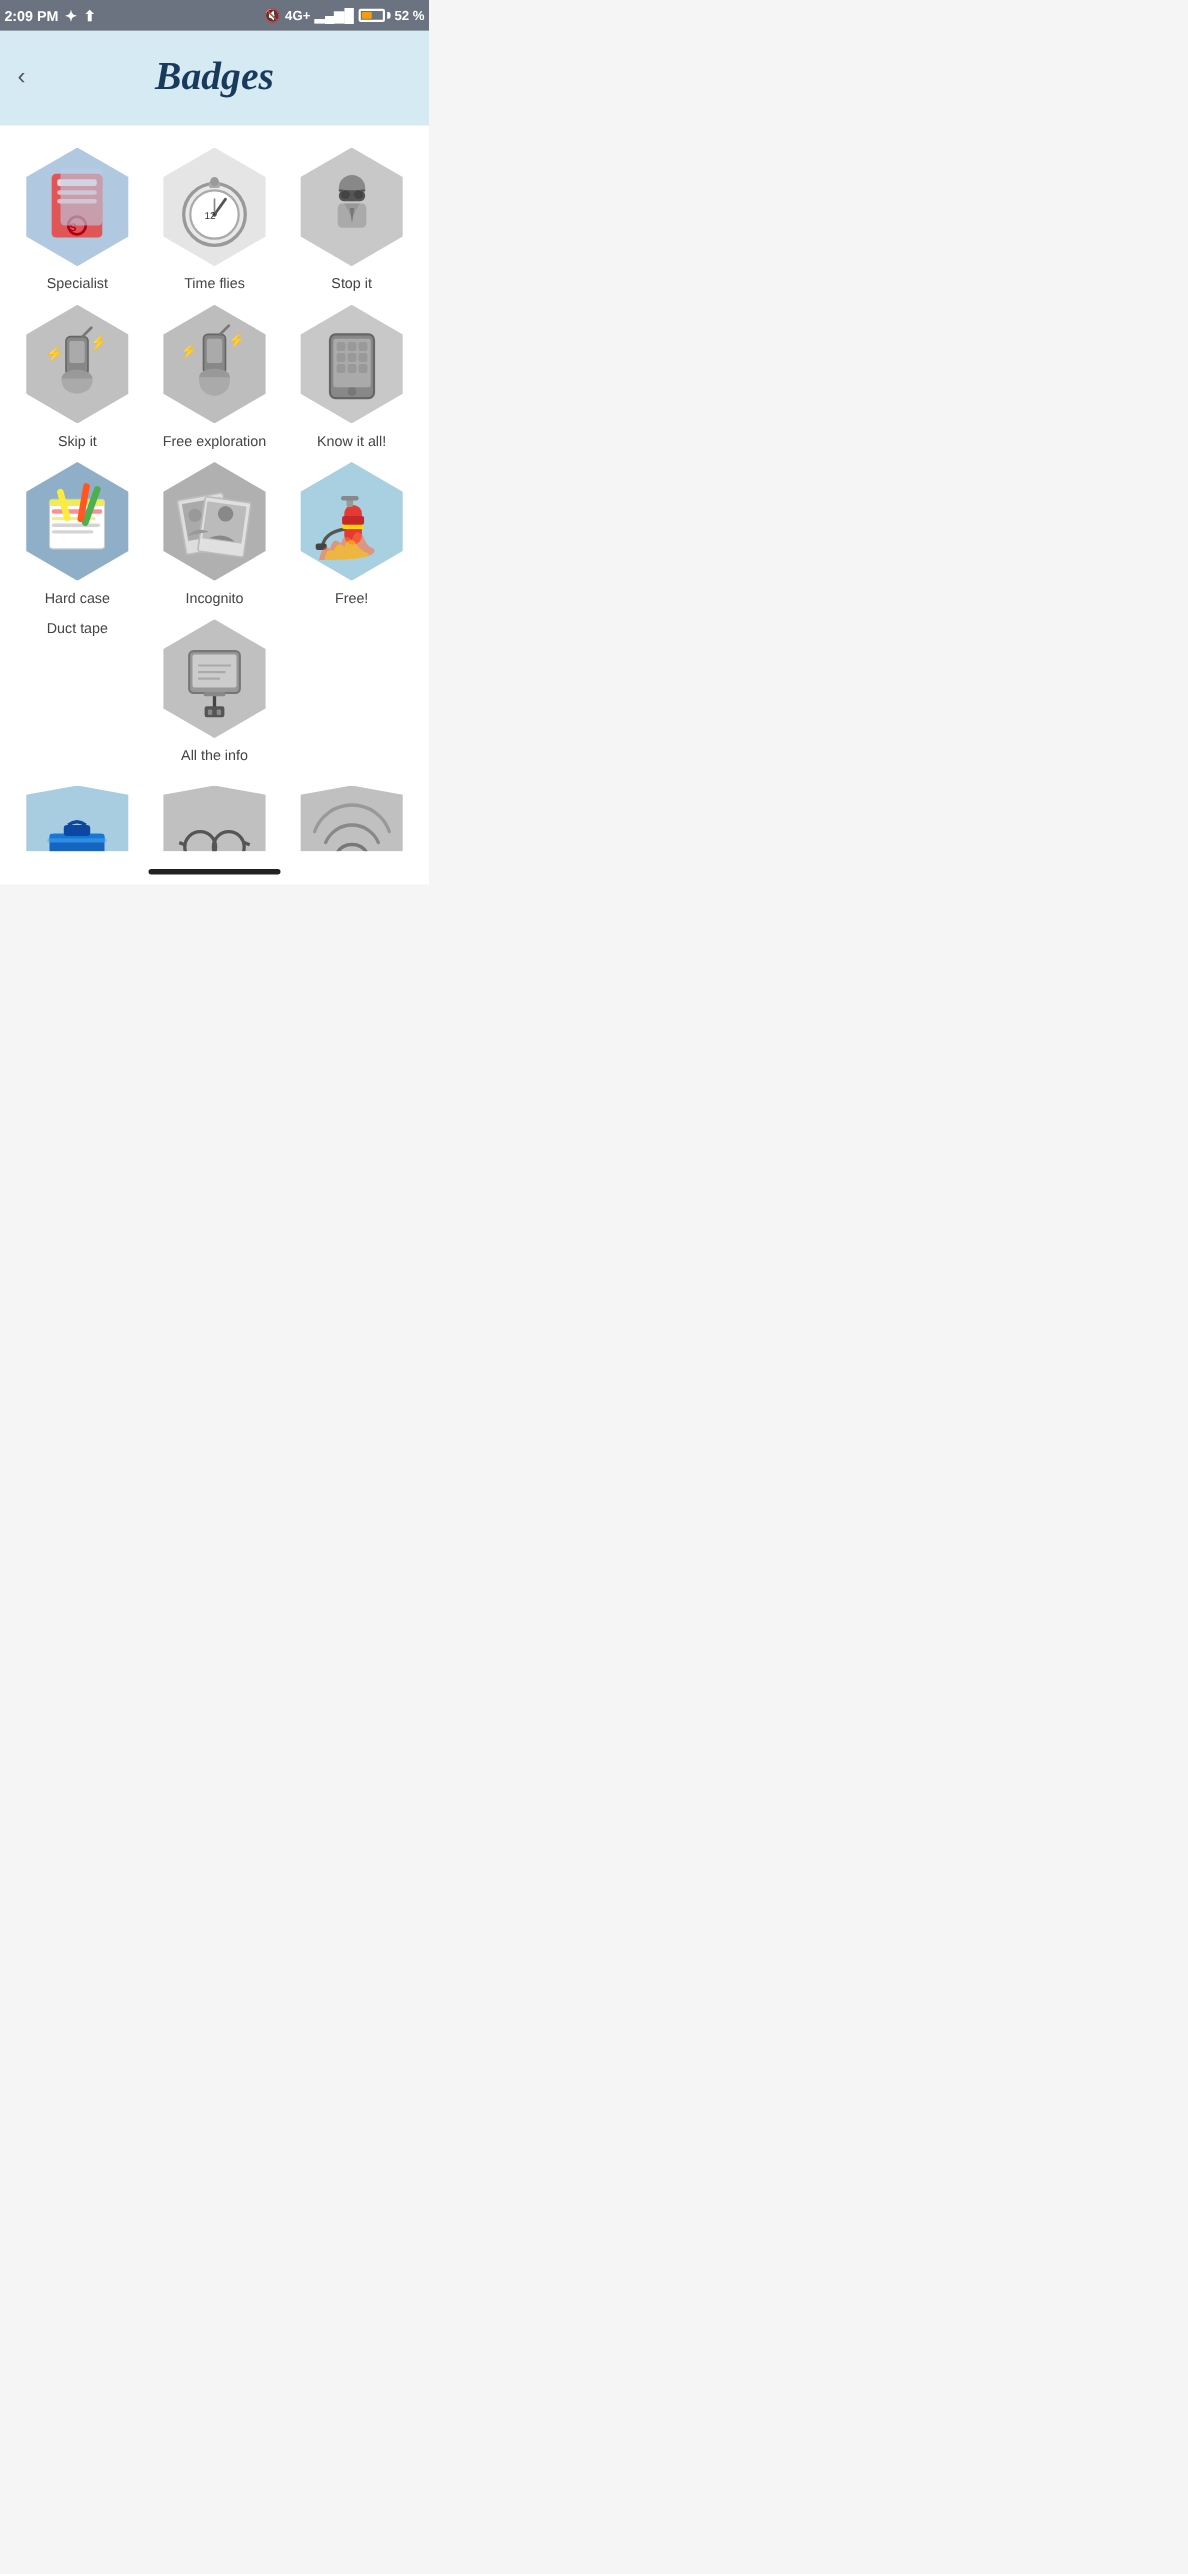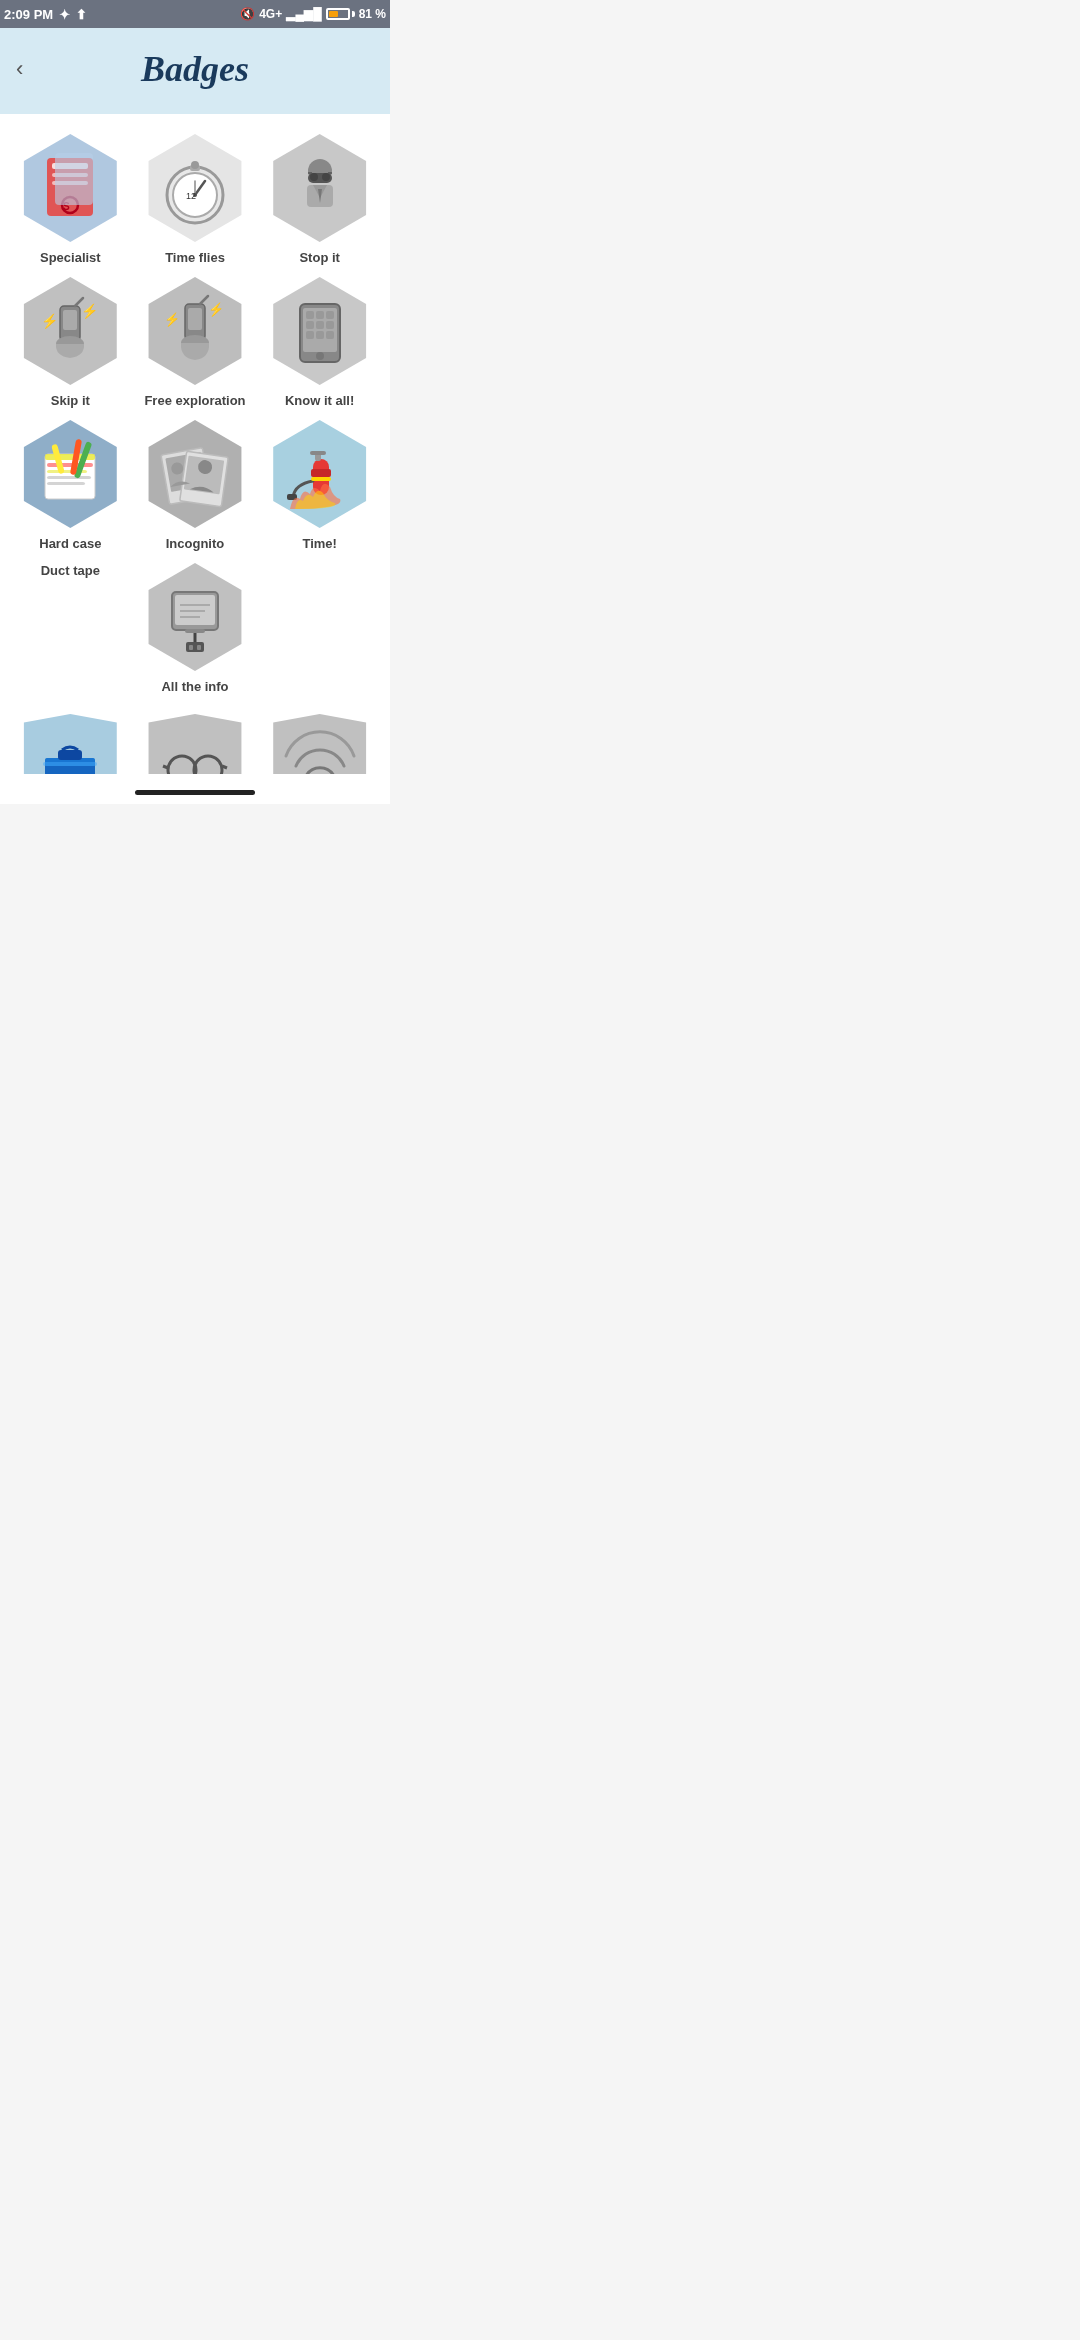--- a/index.html
+++ b/index.html
@@ -96,21 +96,21 @@
       flex-direction: column;
       align-items: center;
       gap: 8px;
       cursor: pointer;
     }
 
     .badge-label {
       font-size: 13px;
       color: #333;
       text-align: center;
-      font-weight: 700;
+      font-weight: 400;
     }
 
     .badge-label { font-size: 13px; color: #444; text-align: center; }
 
     
     .badge-svg-wrap {
       width: 108px;
       height: 108px;
       clip-path: polygon(50% 0%, 93% 25%, 93% 75%, 50% 100%, 7% 75%, 7% 25%);
       overflow: hidden;
@@ -147,21 +147,21 @@
   <div class="status-right">
     <span>🔇</span>
     <span>4G+</span>
     <span>▂▄▆█</span>
     <div class="battery">
       <div class="battery-body">
         <div class="battery-fill"></div>
       </div>
       <div class="battery-tip"></div>
     </div>
-    <span>81 %</span>
+    <span>52 %</span>
   </div>
 </div>
 
 <div class="header">
   <div class="back-btn">‹</div>
   <h1 class="header-title">Badges</h1>
 </div>
 
 <div class="badges-grid">
 
@@ -340,21 +340,21 @@
         <path d="M38 52 Q20 55 18 68" stroke="#555" stroke-width="3" fill="none" stroke-linecap="round"></path>
 
         <rect x="12" y="65" width="10" height="6" rx="2" fill="#444"></rect>
 
         <rect x="36" y="48" width="20" height="4" rx="2" fill="#ffd600"></rect>
 
         <path d="M15 80 Q18 65 25 70 Q28 58 35 65 Q38 55 45 62 Q48 50 55 58 Q58 68 65 70 Q70 80 15 80" fill="#ff7043" opacity="0.6"></path>
         <path d="M20 80 Q22 68 28 72 Q32 62 38 68 Q42 58 48 64 Q52 72 60 74 Q65 80 20 80" fill="#ffd600" opacity="0.5"></path>
       </svg>
     </div>
-    <span class="badge-label">Time!</span>
+    <span class="badge-label">Free!</span>
   </div>
 
   <div class="badge-item">
     <span class="badge-label">Duct tape</span>
   </div>
 
   <div class="badge-item">
     <div class="badge-svg-wrap" style="background:#c0c0c0;">
       <svg width="90" height="90" viewBox="0 0 90 90">
 

